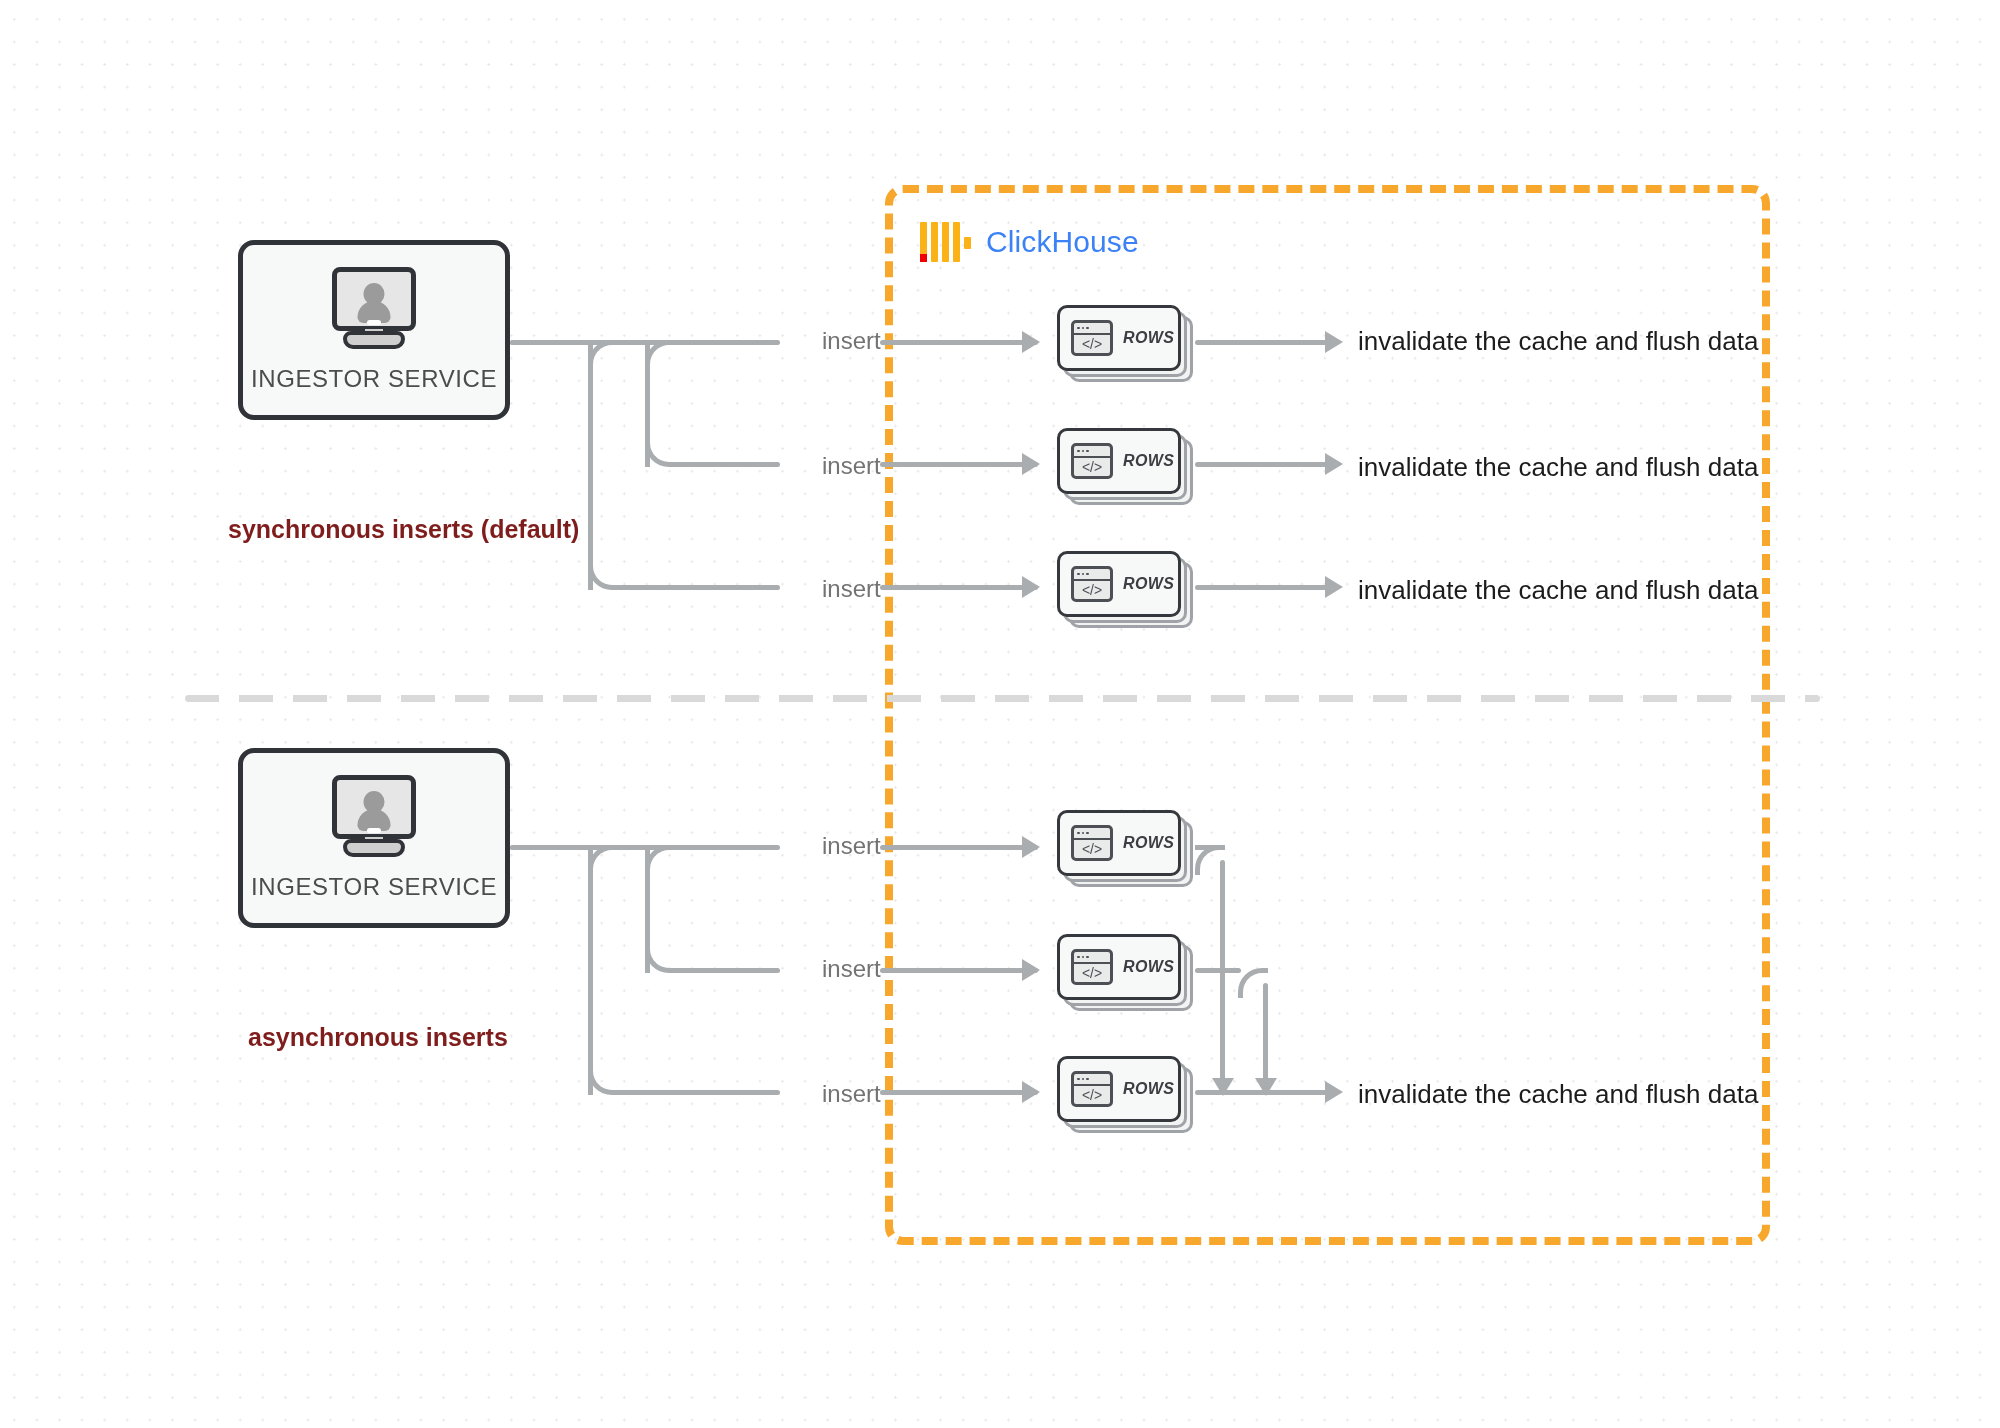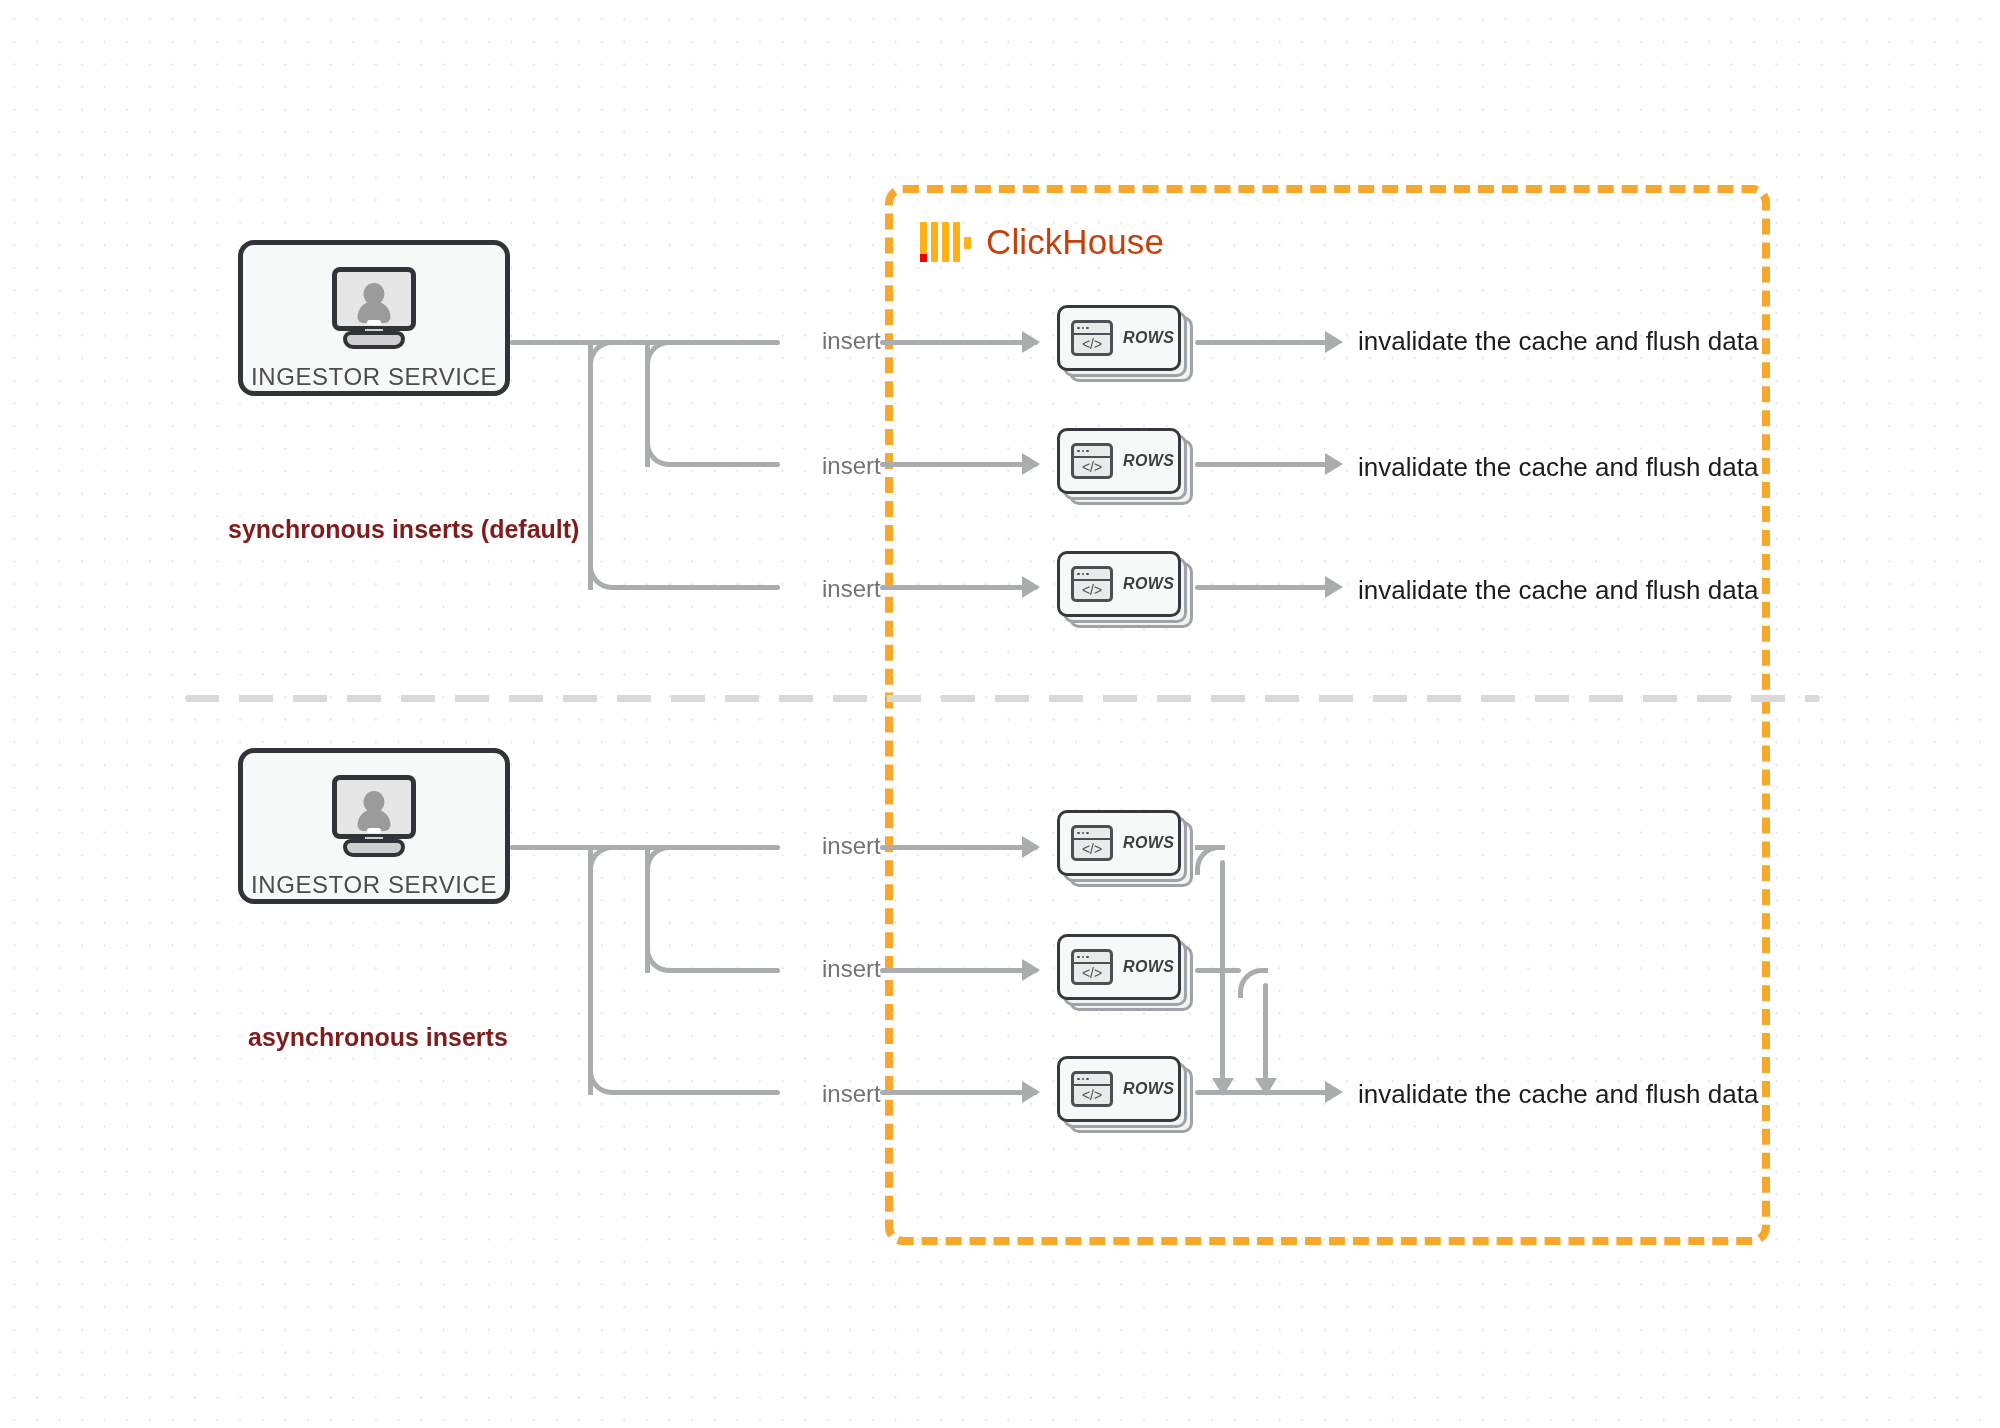--- a/index.html
+++ b/index.html
@@ -69,22 +69,22 @@
   .ch-logo .tick {
     position: absolute;
     left: 44px;
     top: 15px;
     width: 7px;
     height: 12px;
     background: #fbb216;
     border-radius: 1px;
   }
   .ch-name {
-    font-size: 35px;
-    color: #c2410c;
+    font-size: 30px;
+    color: #3b82f6;
     letter-spacing: 0.1px;
     white-space: nowrap;
   }
 
   
   .section-divider {
     position: absolute;
     left: 185px;
     top: 695px;
     width: 1635px;
@@ -93,21 +93,21 @@
       to right,
       #d9d9d9 0px, #d9d9d9 34px,
       transparent 34px, transparent 54px);
     border-radius: 4px;
   }
 
   
   .ingestor {
     position: absolute;
     width: 272px;
-    height: 156px;
+    height: 180px;
     background: #f7f8f8;
     border: 5px solid #303338;
     border-radius: 16px;
     box-sizing: border-box;
     display: flex;
     flex-direction: column;
     align-items: center;
     justify-content: flex-start;
     padding-top: 22px;
   }

